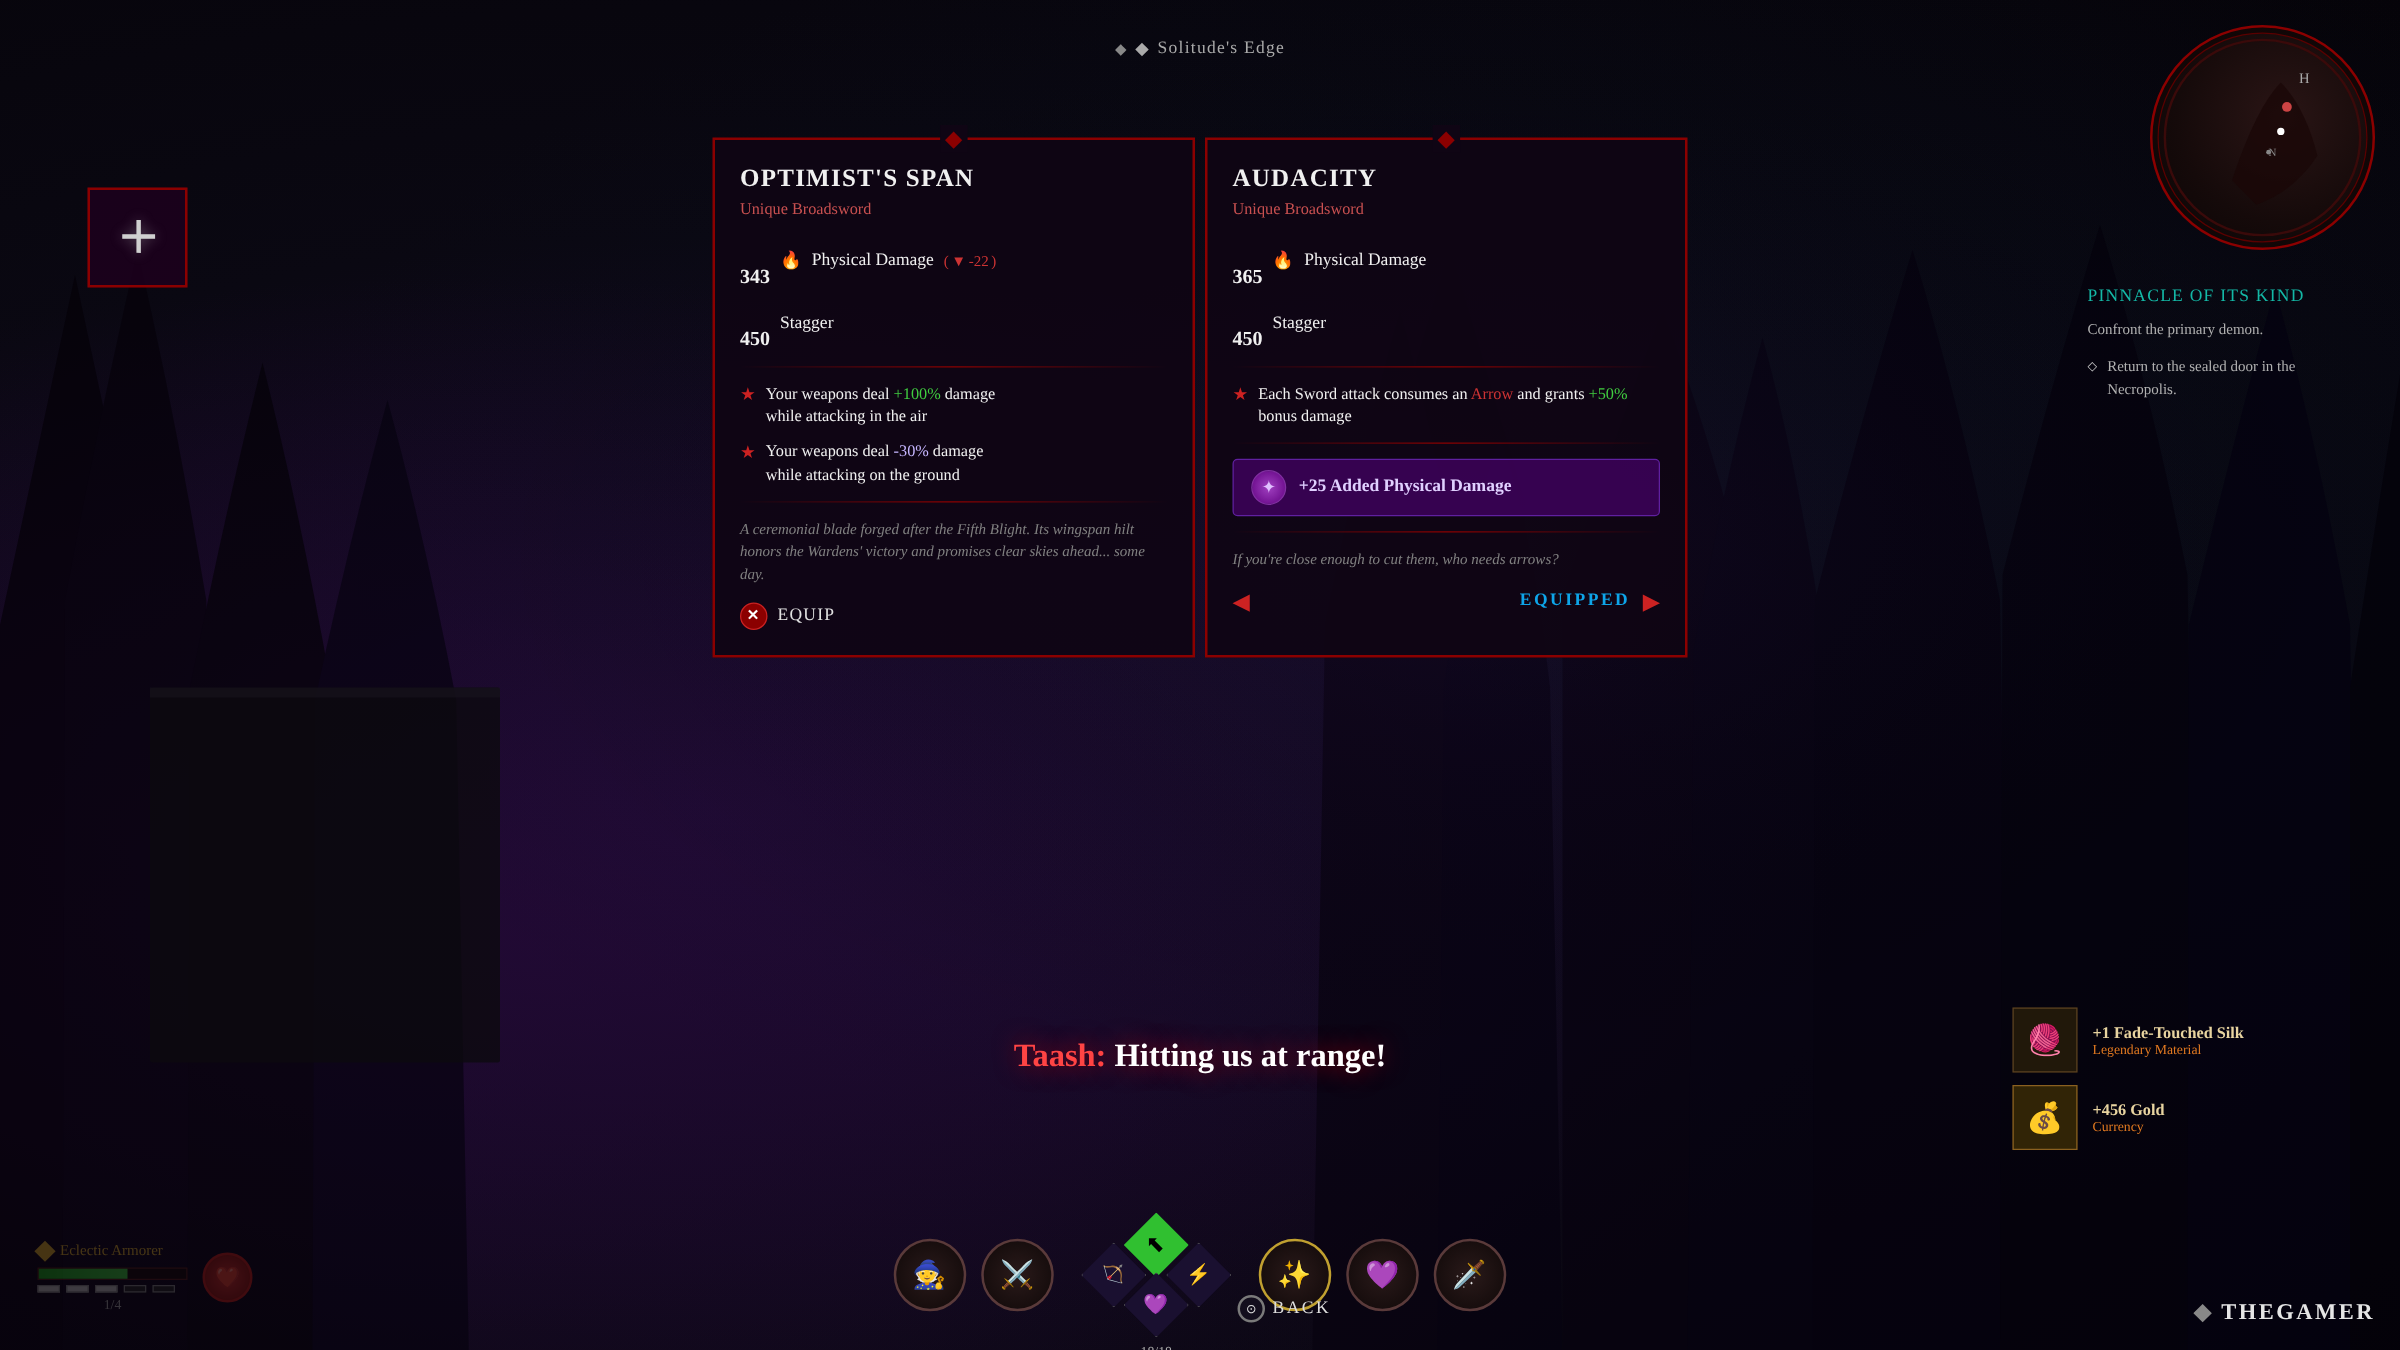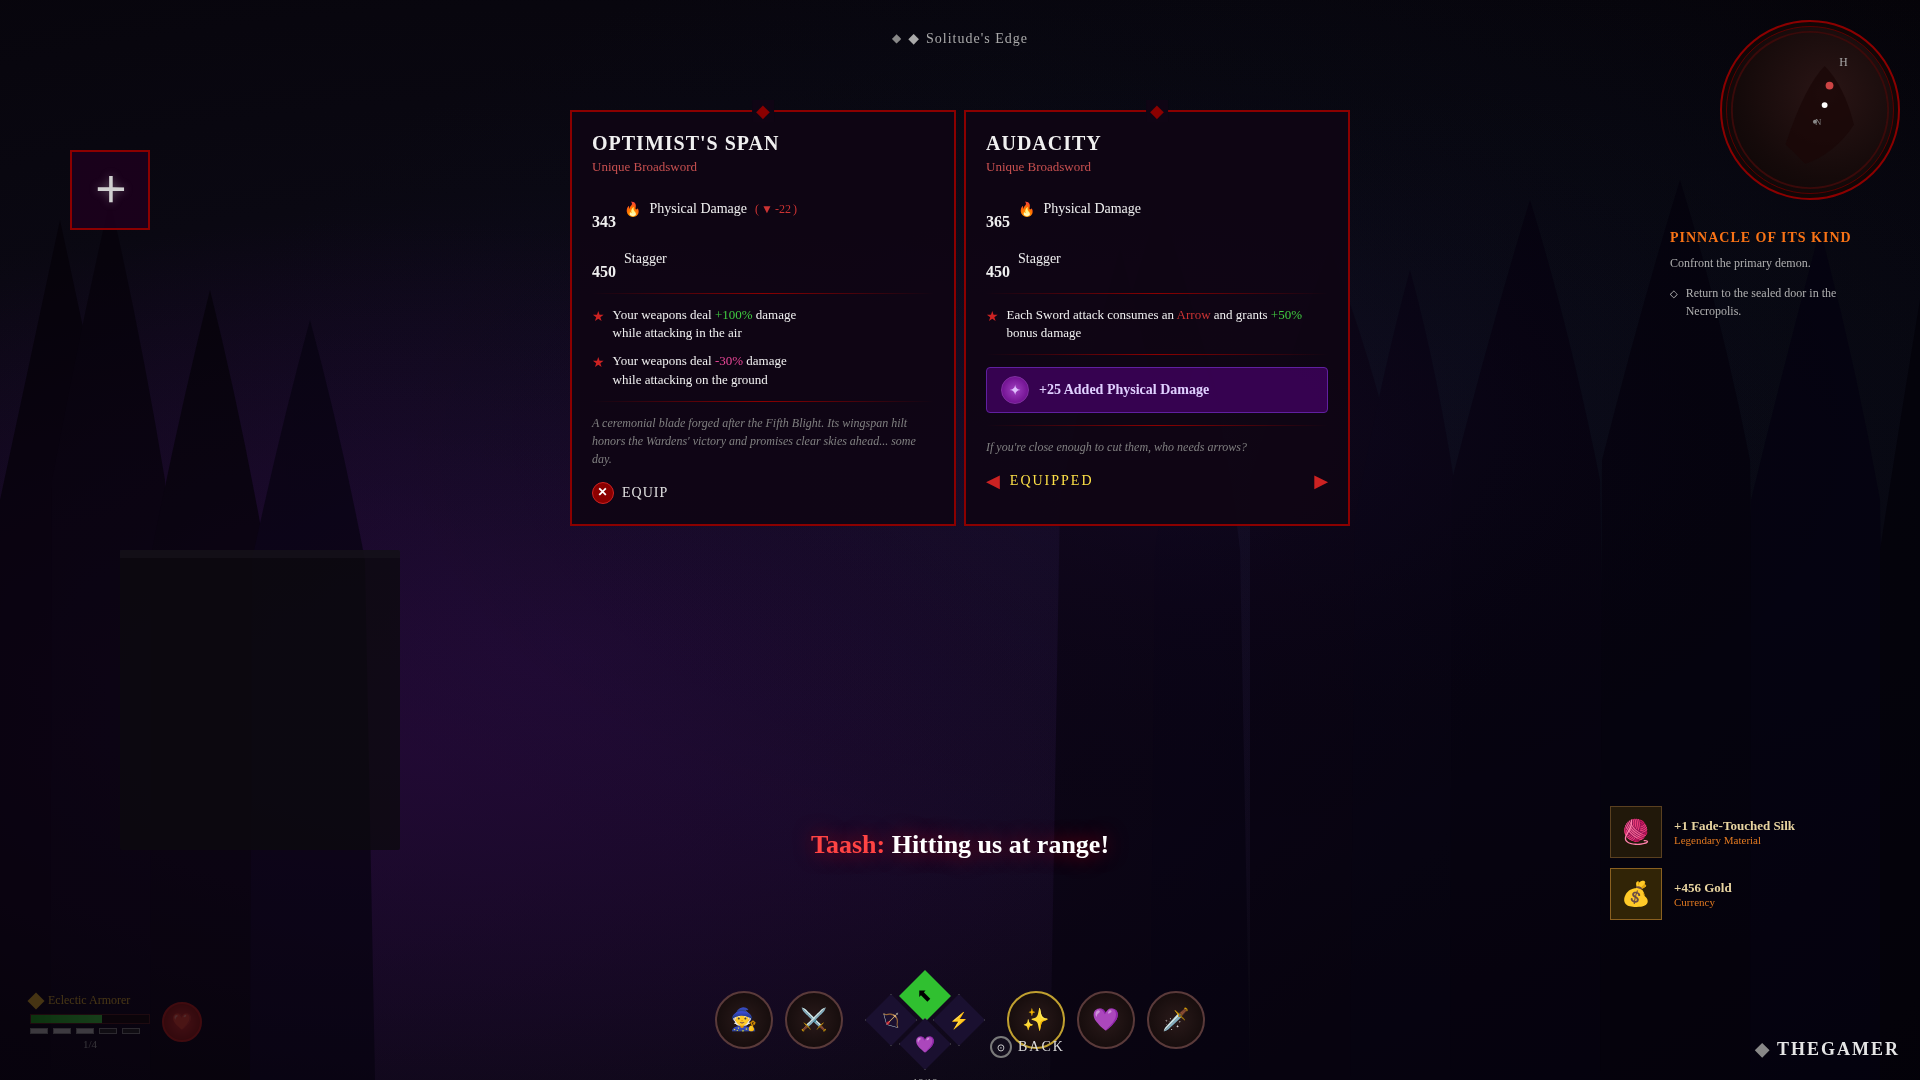--- a/index.html
+++ b/index.html
@@ -80,23 +80,23 @@
     
     .quest-panel {
       position: absolute;
       top: 230px;
       right: 30px;
       width: 220px;
       z-index: 10;
       color: #ccc;
     }
     .quest-title {
-      color: #f97316;
-      font-size: 14px;
-      font-weight: bold;
+      color: #14b8a6;
+      font-size: 14px;
+      font-weight: normal;
       letter-spacing: 1px;
       text-transform: uppercase;
       margin-bottom: 8px;
     }
     .quest-desc {
       color: #b0b0b0;
       font-size: 12px;
       line-height: 1.5;
       margin-bottom: 12px;
     }
@@ -230,21 +230,21 @@
       flex-shrink: 0;
       margin-top: 1px;
     }
     .perk-text {
       color: #c0c0c0;
     }
     .perk-highlight {
       color: #f0f0f0;
     }
     .perk-value-pos { color: #40cc40; }
-    .perk-value-neg { color: #ec4899; }
+    .perk-value-neg { color: #c4b5fd; }
 
     
     .enchant-badge {
       background: rgba(80, 0, 120, 0.6);
       border: 1px solid #6020a0;
       border-radius: 4px;
       padding: 8px 14px;
       display: flex;
       align-items: center;
       gap: 10px;
@@ -300,26 +300,27 @@
       background: #8b0000;
       border: 1px solid #cc2222;
       display: flex;
       align-items: center;
       justify-content: center;
       color: white;
       font-size: 12px;
       font-weight: bold;
     }
     .equipped-label {
-      color: #fde047;
+      color: #0ea5e9;
       font-size: 14px;
       letter-spacing: 2px;
       text-transform: uppercase;
-      text-align: left;
+      text-align: right;
       flex: 1;
+      font-weight: bold;
     }
     .equipped-arrows {
       display: flex;
       gap: 8px;
       align-items: center;
     }
     .arrow-btn {
       color: #cc2222;
       font-size: 18px;
       cursor: pointer;

